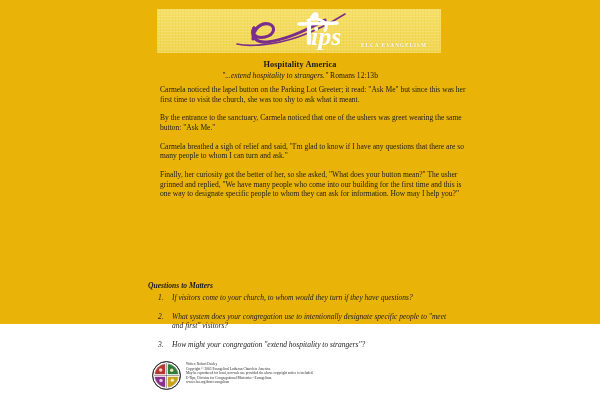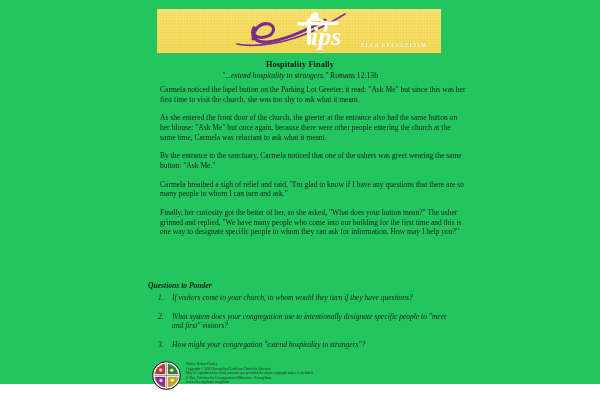--- a/index.html
+++ b/index.html
@@ -11,22 +11,22 @@
     overflow: hidden;
   }
   body {
     font-family: "Liberation Serif", serif;
     color: #1a1a1a;
   }
 
   .page {
     position: relative;
     width: 600px;
-    height: 384px;
-    background: #22c55e;
+    height: 324px;
+    background: #eab308;
   }
 
   
   .masthead {
     position: absolute;
     left: 157px;
     top: 9px;
     width: 284px;
     height: 44px;
     background: #f5dd5c;
@@ -180,37 +180,36 @@
       <path d="M150 12 C155 9, 162 9, 167 13 C170 16, 170 20, 167 22" fill="none" stroke="#ffffff" stroke-width="3"></path>
       <path d="M142 15 L180 14" stroke="#ffffff" stroke-width="3.4" stroke-linecap="round"></path>
 
       <text x="154" y="36" font-family="Liberation Serif, serif" font-size="26" font-style="italic" font-weight="bold" fill="#ffffff">ips</text>
       <path d="M152 13 L152 34" stroke="#ffffff" stroke-width="4.2" stroke-linecap="round"></path>
     </svg>
     <div class="logo-wordmark">ELCA EVANGELISM</div>
   </div>
 
   <div class="title-block">
-    <div class="doc-title">Hospitality Finally</div>
+    <div class="doc-title">Hospitality America</div>
     <div class="doc-subtitle">
       <span class="quote">"...extend hospitality to strangers."</span>
       <span class="ref">Romans 12:13b</span>
     </div>
   </div>
 
   <div class="body-copy">
     <p class="para">Carmela noticed the lapel button on the Parking Lot Greeter; it read: "Ask Me" but since this was her first time to visit the church, she was too shy to ask what it meant.</p>
-    <p class="para">As she entered the front door of the church, the greeter at the entrance also had the same button on her blouse: "Ask Me" but once again, because there were other people entering the church at the same time, Carmela was reluctant to ask what it meant.</p>
     <p class="para">By the entrance to the sanctuary, Carmela noticed that one of the ushers was greet wearing the same button: "Ask Me."</p>
     <p class="para">Carmela breathed a sigh of relief and said, "I'm glad to know if I have any questions that there are so many people to whom I can turn and ask."</p>
     <p class="para">Finally, her curiosity got the better of her, so she asked, "What does your button mean?" The usher grinned and replied, "We have many people who come into our building for the first time and this is one way to designate specific people to whom they can ask for information. How may I help you?"</p>
   </div>
 
   <div class="questions">
-    <div class="questions-heading">Questions to Ponder</div>
+    <div class="questions-heading">Questions to Matters</div>
     <ul class="q-list">
       <li class="q-item">
         <span class="q-num">1.</span>
         <span>If visitors come to your church, to whom would they turn if they have questions?</span>
       </li>
       <li class="q-item">
         <span class="q-num">2.</span>
         <span>What system does your congregation use to intentionally designate specific people to "meet and first" visitors?</span>
       </li>
       <li class="q-item">

